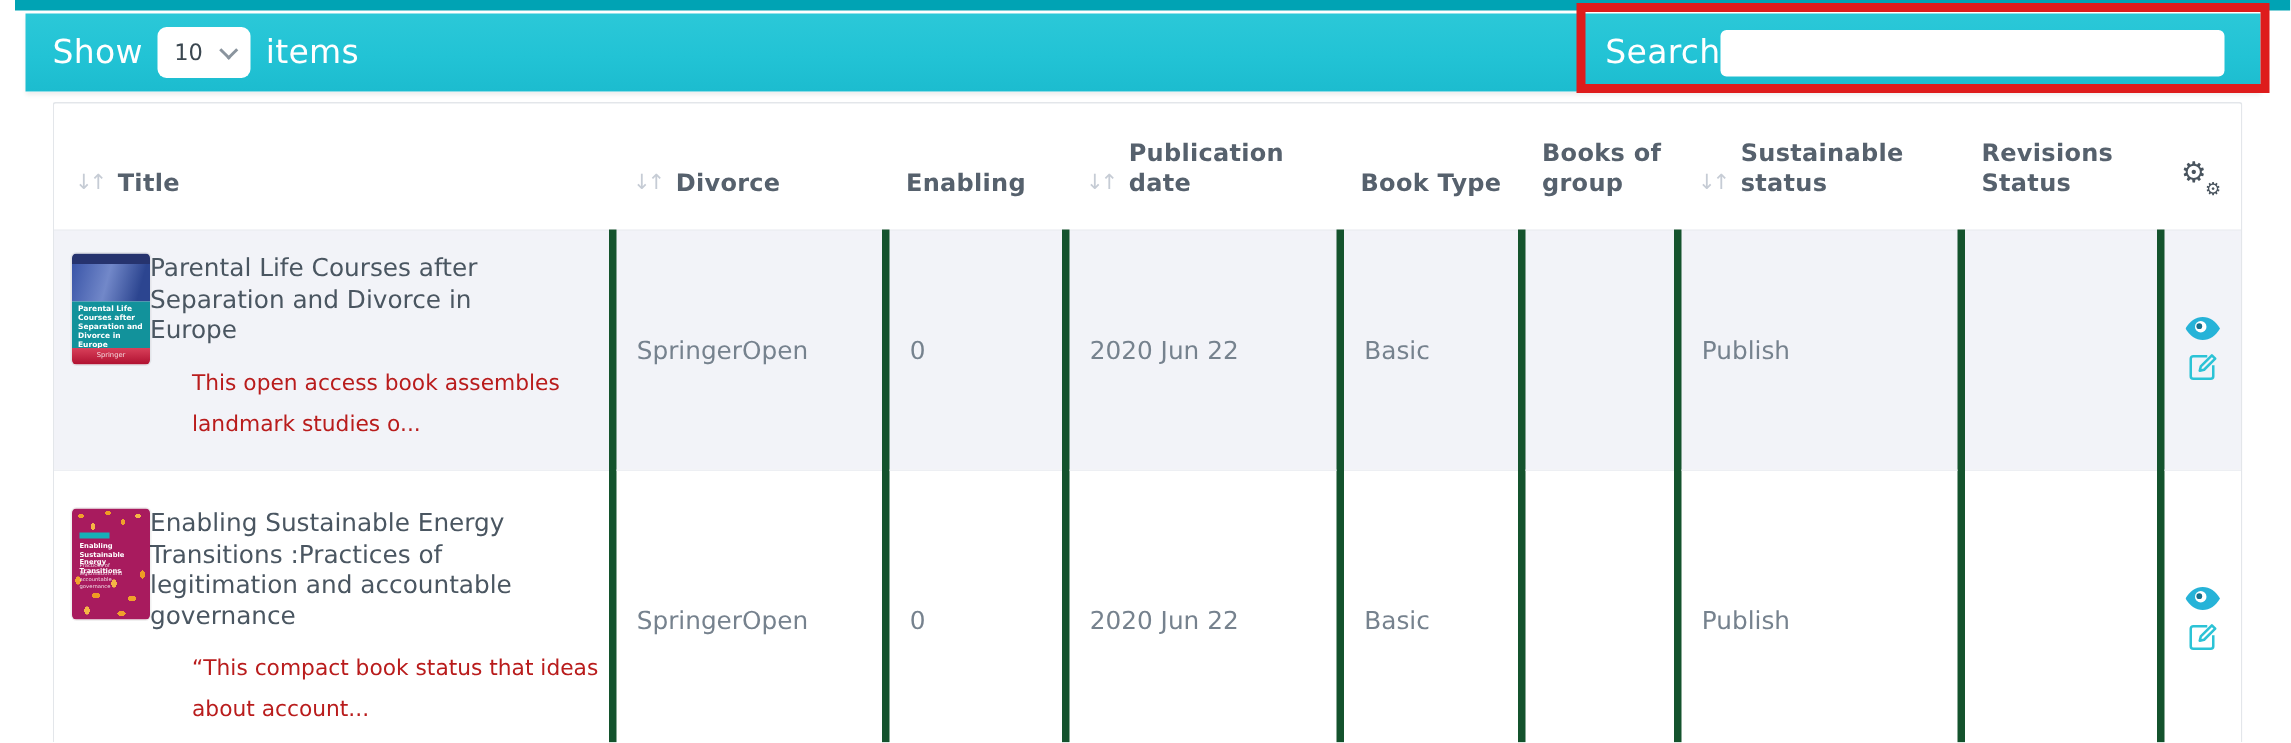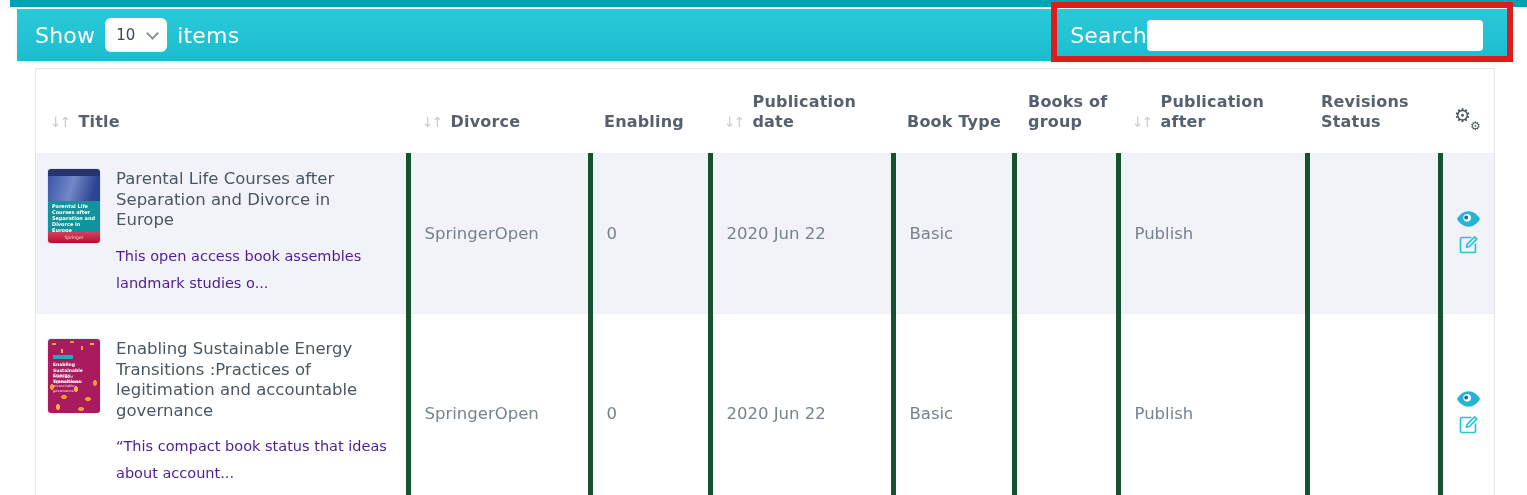--- a/index.html
+++ b/index.html
@@ -43,24 +43,24 @@
   .th-gear{text-align:center;padding:0 6px 18px 6px;}
   .gear-wrap{position:relative;display:inline-block;width:26px;height:24px;color:#49545e;}
   .gear-big{position:absolute;left:0;top:0;font-size:19px;line-height:19px;}
   .gear-small{position:absolute;right:-1px;bottom:-2px;font-size:12px;line-height:12px;}
 
   td{vertical-align:middle;padding:10px 10px 10px 14px;color:#76828e;font-size:16.5px;
     border-top:1px solid #edeff3;box-sizing:border-box;}
   td + td{border-left:5px solid #14532d;}
   tr.striped td{background:#f2f3f8;}
   td.title-cell{padding:14px 8px 14px 12px;}
-  .title-flex{display:flex;gap:16px;}
+  .title-flex{display:flex;gap:0;}
   .book-title{display:block;color:#4a5661;font-size:16.5px;line-height:20.5px;font-weight:500;
     width:256px;text-decoration:none;cursor:pointer;}
-  .book-desc{color:#4c1d95;font-size:14.5px;line-height:27px;width:272px;margin-top:12px;}
+  .book-desc{color:#b91c1c;font-size:14.5px;line-height:27px;width:272px;margin-top:12px;margin-left:28px;}
   .row-1-td{height:160px;}
   .row-2-td{height:200px;}
 
   
   .cover{width:52px;height:74px;border-radius:3px;overflow:hidden;flex:none;display:flex;
     flex-direction:column;box-shadow:0 0 0 1px rgba(0,0,0,.06);}
   .c1-strip{height:7px;background:#26336e;}
   .c1-blue{height:17px;background:linear-gradient(105deg,#3a55a8,#7288c9 45%,#2c4590 85%);
     color:#e8ecf8;font-size:3.5px;line-height:4px;padding:8px 4px 0 4px;}
   .c1-teal{height:27px;background:#12929b;color:#fff;font-size:5px;font-weight:700;
@@ -158,21 +158,21 @@
               </span>
           </th>
           <th>
             <span class="th-inner">
                 <span>Books of group</span>
               </span>
           </th>
           <th>
             <span class="th-inner">
               <span class="sort-icon">↓↑</span>
-              <span>Publication after</span>
+              <span>Sustainable status</span>
             </span>
           </th>
           <th>
             <span class="th-inner">
                 <span>Revisions Status</span>
               </span>
           </th>
           <th class="th-gear">
             <span class="gear-wrap">
               <span class="gear-big">⚙</span>

